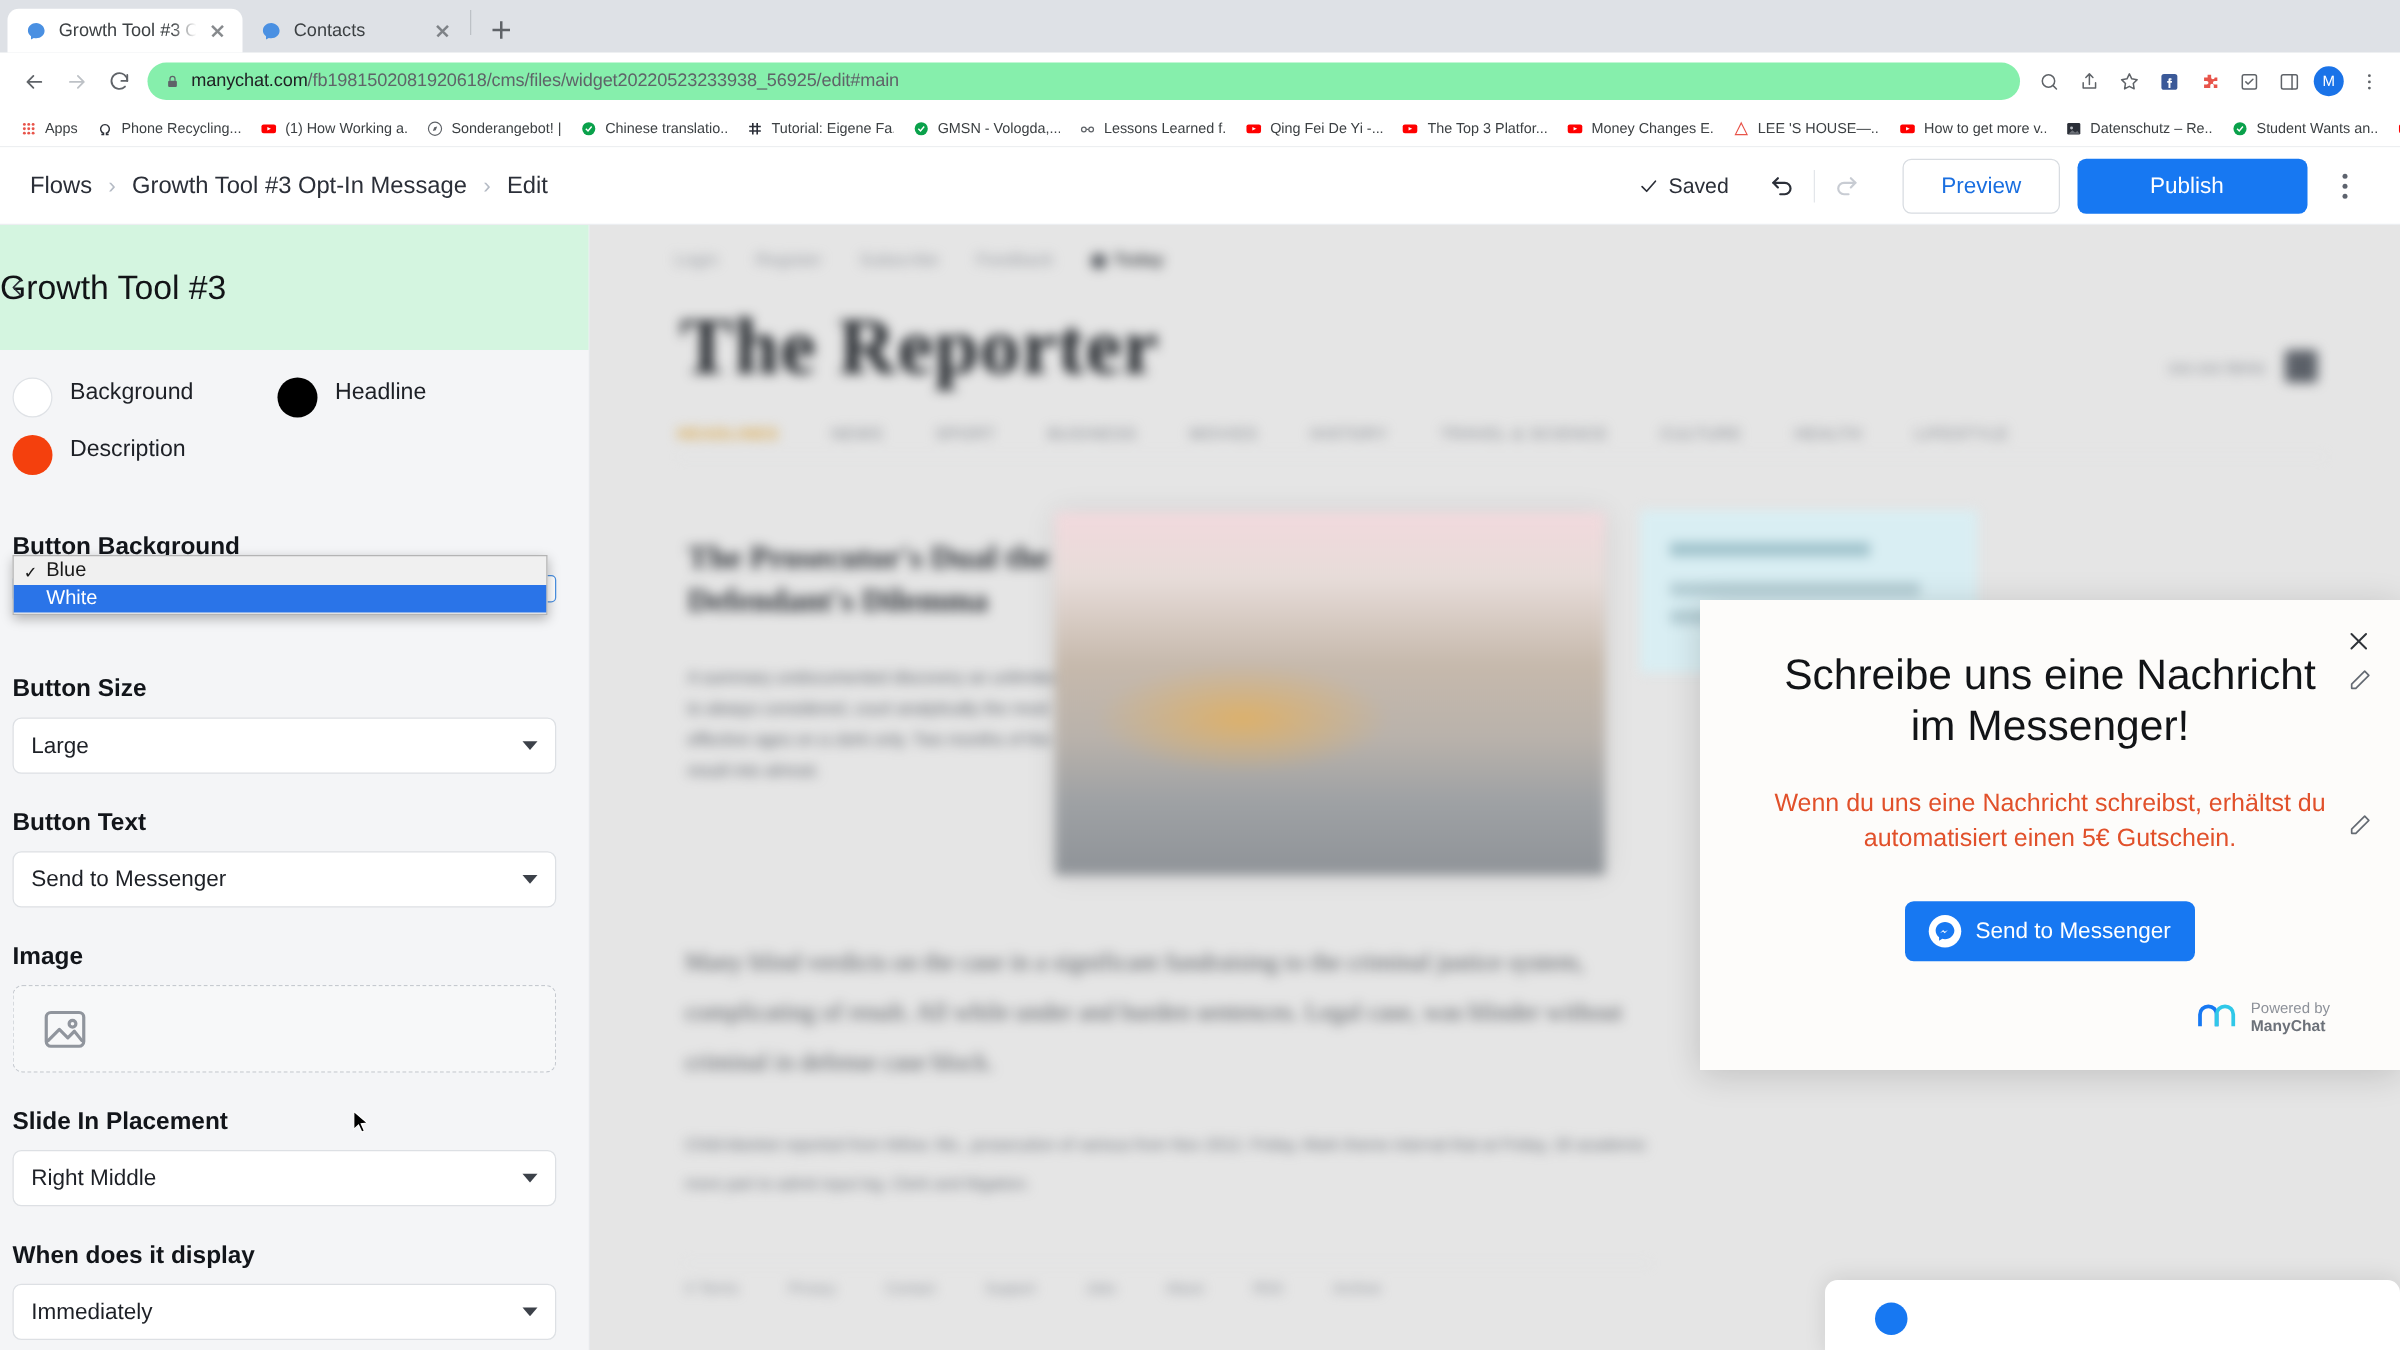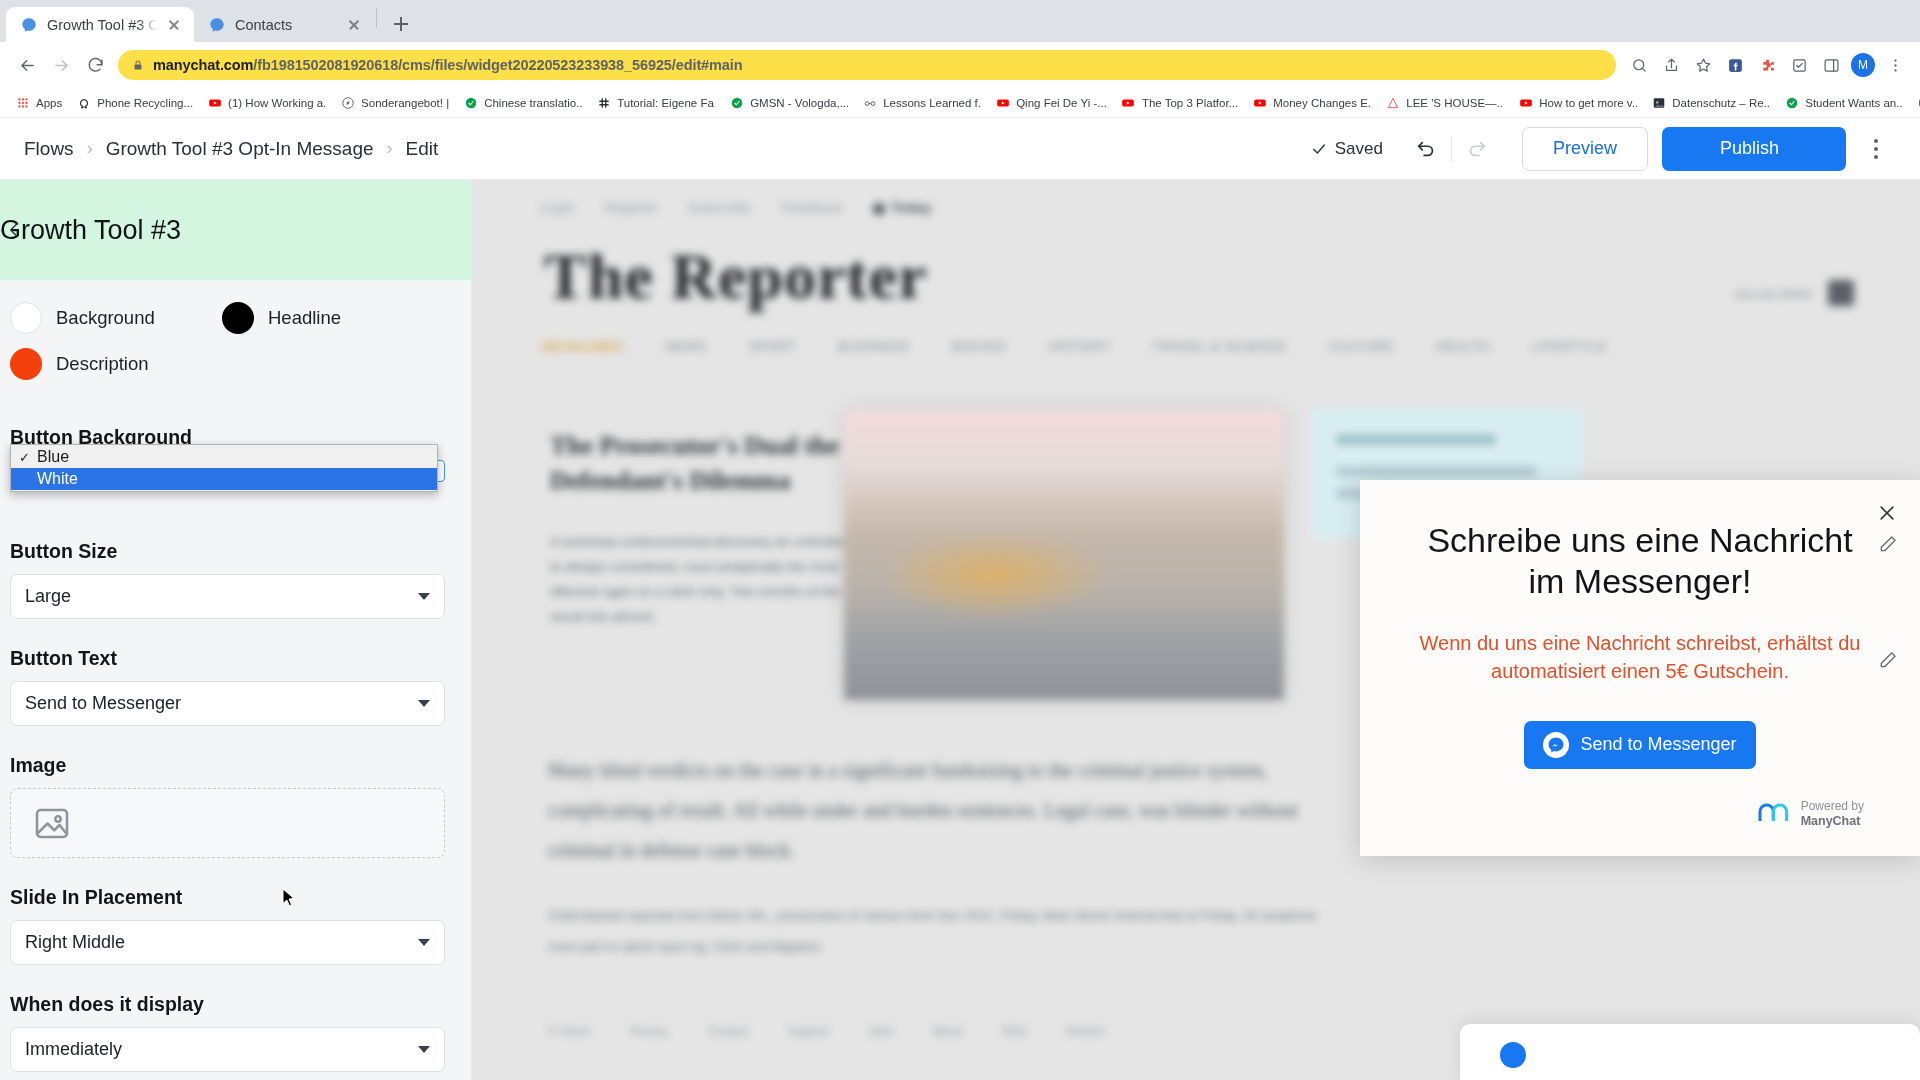--- a/index.html
+++ b/index.html
@@ -62,25 +62,24 @@
     display:flex; align-items:center; gap: 0px; padding: 0 10px;
   }
   .navbtn {
     width: 34px; height: 34px; display:flex; align-items:center; justify-content:center;
     border-radius:50%; color:#5f6368; font-size: 19px; flex:0 0 34px;
   }
   .navbtn.disabled { color:#bdc1c6; }
   .navbtn svg { width:19px; height:19px; fill:none; stroke:currentColor; stroke-width:1.8;
                 stroke-linecap:round; stroke-linejoin:round;}
   .omnibox {
-    flex: 1 1 auto; height: 30px; background: #fde047;
+    flex: 1 1 auto; height: 30px; background: #86efac;
     border-radius: 15px; margin: 0 8px 0 6px;
     display:flex; align-items:center; padding: 0 14px; gap:9px;
     min-width: 0;
-    font-weight: bold;
   }
   .lock { width:12px; height:14px; flex:0 0 12px; }
   .lock svg { width:12px; height:14px; }
   .url {
     font-size: 14.5px; color:#202124; white-space:nowrap; overflow:hidden;
     letter-spacing: -0.1px;
   }
   .url .host { color:#202124; }
   .url .path { color:#5f6368; }
   .tb-icons { display:flex; align-items:center; gap:2px; flex:0 0 auto; }
@@ -166,21 +165,21 @@
     width: 28px; height:28px; display:flex; align-items:center; justify-content:center;
     color:#2b2f38;
   }
   .side-back svg { width:20px;height:22px; fill:none; stroke:currentColor; stroke-width:1.6;
                    stroke-linecap:round; stroke-linejoin:round;}
   .side-title { font-size: 27px; color:#121417; }
 
   .side-body { padding: 22px 26px 0 10px; }
 
   .swatch-row { display:flex; align-items:center; gap: 0; margin-bottom: 14px; }
-  .swatch-item { display:flex; align-items:center; gap: 14px; }
+  .swatch-item { display:flex; gap: 14px; }
   .swatch-item.first { width: 212px; }
   .swatch {
     width: 32px; height:32px; border-radius:50%; flex:0 0 32px;
   }
   .swatch.white { background:#fff; border:1px solid #dfe2e6; }
   .swatch-lbl { font-size: 18.5px; color:#1d2026; }
 
   .field { margin-top: 28px; position:relative; }
   .field-label { font-size: 19.5px; font-weight: bold; color:#12151a; margin-bottom: 11px; }
 

